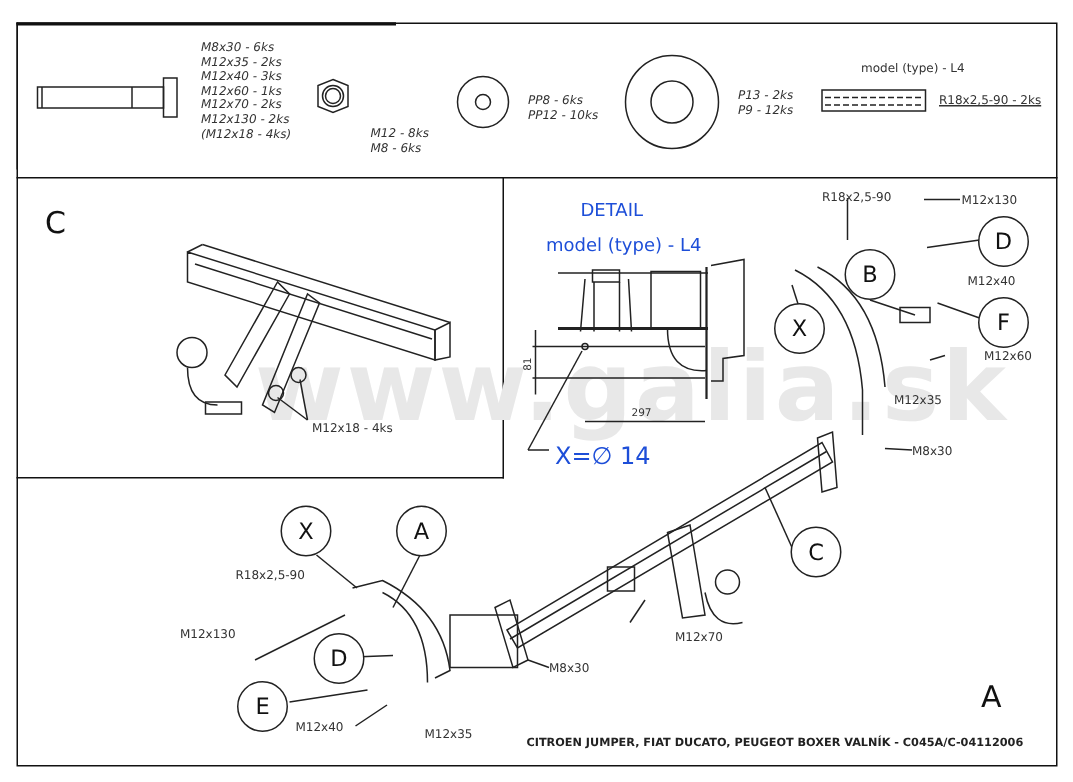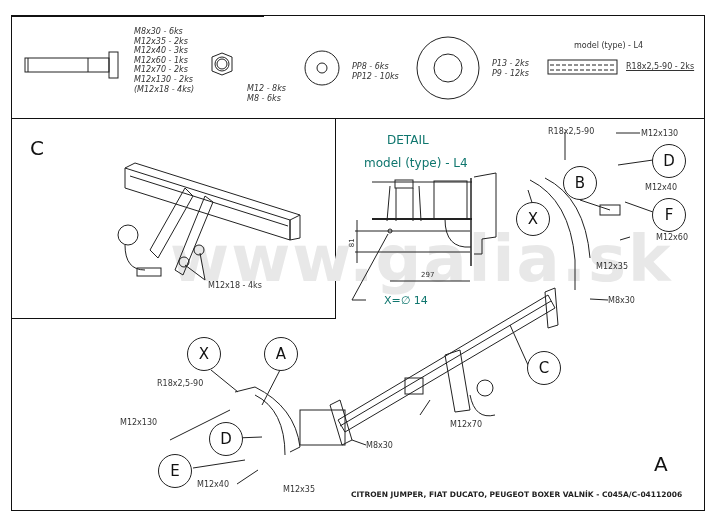--- a/index.html
+++ b/index.html
@@ -1,21 +1,21 @@
 <!DOCTYPE html>
 <html><head>
 <meta charset="utf-8">
 <style>
   html, body { margin:0; padding:0; background:#ffffff; }
   body { width:715px; height:521px; position:relative; overflow:hidden; font-family:"DejaVu Sans", sans-serif; color:#222; }
   .frame { position:absolute; border:1.5px solid #111; box-sizing:border-box; }
   .lbl { position:absolute; font-size:8px; line-height:9.5px; color:#333; white-space:nowrap; }
   .lbl-list div { font-size:8px; line-height:9.6px;font-style:italic; }
   .big { position:absolute; font-size:20px; color:#111; }
-  .title { position:absolute; font-size:11px; color:#0f766e; white-space:nowrap; }
+  .title { position:absolute; font-size:11px; color:#1d4ed8; white-space:nowrap; }
   .callout { position:absolute; width:34px; height:34px; border:1px solid #222; border-radius:50%; background:#fff; display:flex; align-items:center; justify-content:center; font-size:15px; color:#111; box-sizing:border-box; }
   .watermark { position:absolute; left:170px; top:222px; font-size:64px; font-weight:bold; color:#e8e8e8; letter-spacing:2px; white-space:nowrap; }
   svg { position:absolute; left:0; top:0; }
   .footer { position:absolute; font-size:7.5px; color:#222; white-space:nowrap;font-weight:bold; }
 </style>
 </head>
 <body>
 
 <div class="frame" style="left:11px;top:14px;width:252px;height:0;border:none;"></div>
 <div class="frame" style="left:11px;top:15px;width:253px;height:98px;border-right:none;border-bottom:none;"></div>
@@ -143,21 +143,21 @@
 <div class="lbl" style="left:574px;top:41px;">model (type) - L4</div>
 <div class="lbl" style="left:626px;top:62px;text-decoration:underline;">R18x2,5-90 - 2ks</div>
 
 <div class="big" style="left:30px;top:136px;">C</div>
 <div class="lbl" style="left:208px;top:281px;">M12x18 - 4ks</div>
 
 <div class="title" style="left:387px;top:133px;font-size:12px;">DETAIL</div>
 <div class="title" style="left:364px;top:156px;font-size:12px;">model (type) - L4</div>
 <div class="lbl" style="left:348px;top:238px;transform:rotate(-90deg);font-size:7px;">81</div>
 <div class="lbl" style="left:421px;top:271px;font-size:7px;">297</div>
-<div class="title" style="left:384px;top:294px;font-size:11px;">X=∅ 14</div>
+<div class="title" style="left:370px;top:294px;font-size:16px;">X=∅ 14</div>
 
 <div class="callout" style="left:563px;top:166px;">B</div>
 <div class="callout" style="left:652px;top:144px;">D</div>
 <div class="callout" style="left:516px;top:202px;">X</div>
 <div class="callout" style="left:652px;top:198px;">F</div>
 <div class="callout" style="left:187px;top:337px;">X</div>
 <div class="callout" style="left:264px;top:337px;">A</div>
 <div class="callout" style="left:527px;top:351px;">C</div>
 <div class="callout" style="left:209px;top:422px;">D</div>
 <div class="callout" style="left:158px;top:454px;">E</div>

